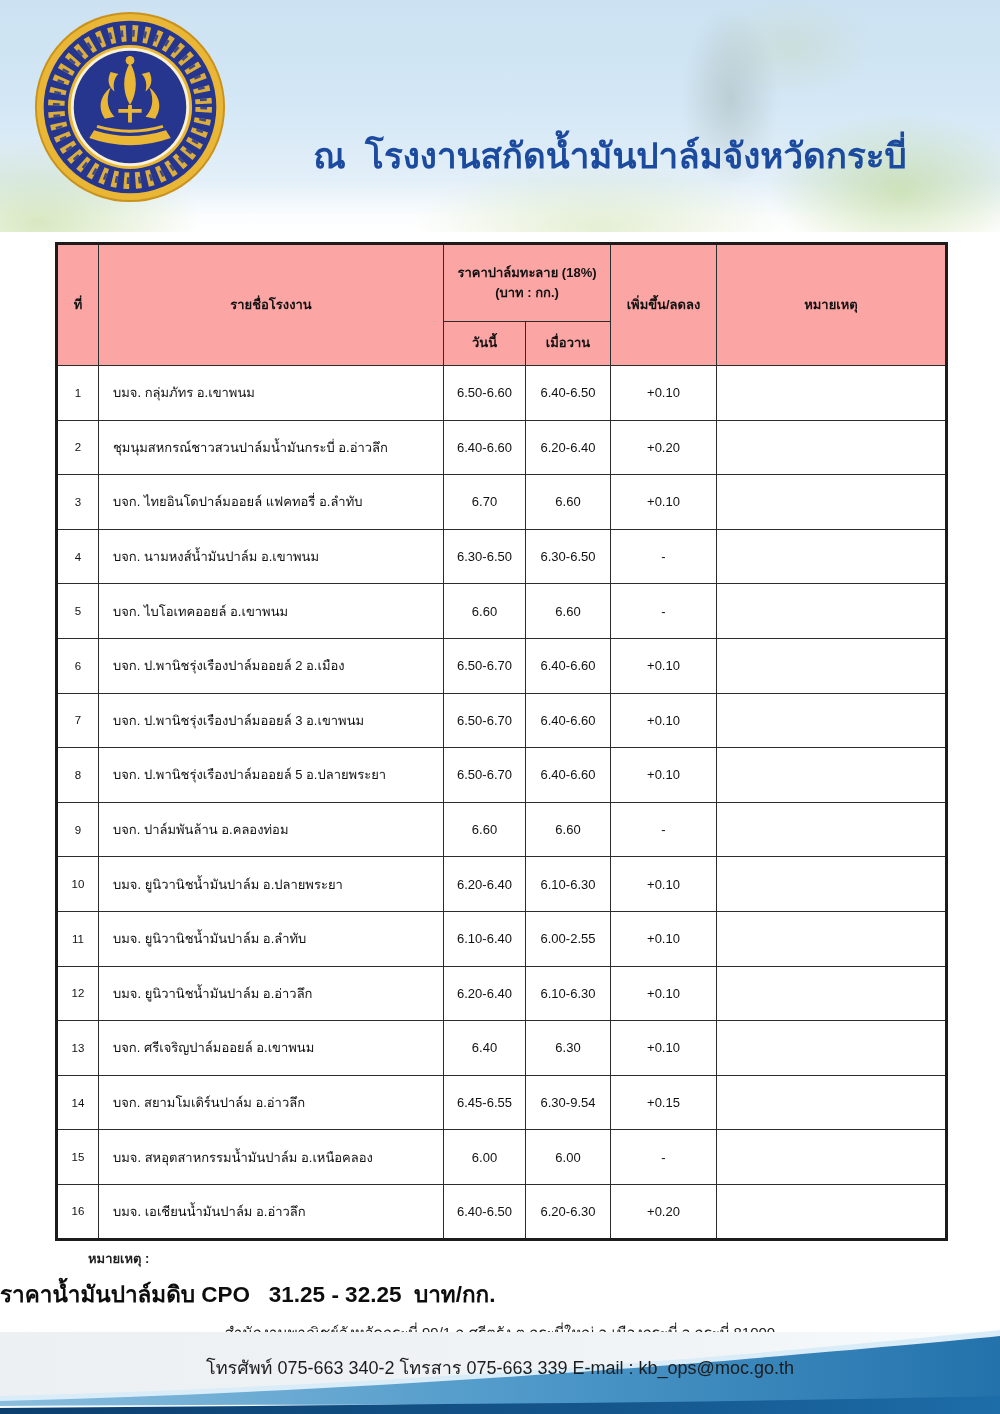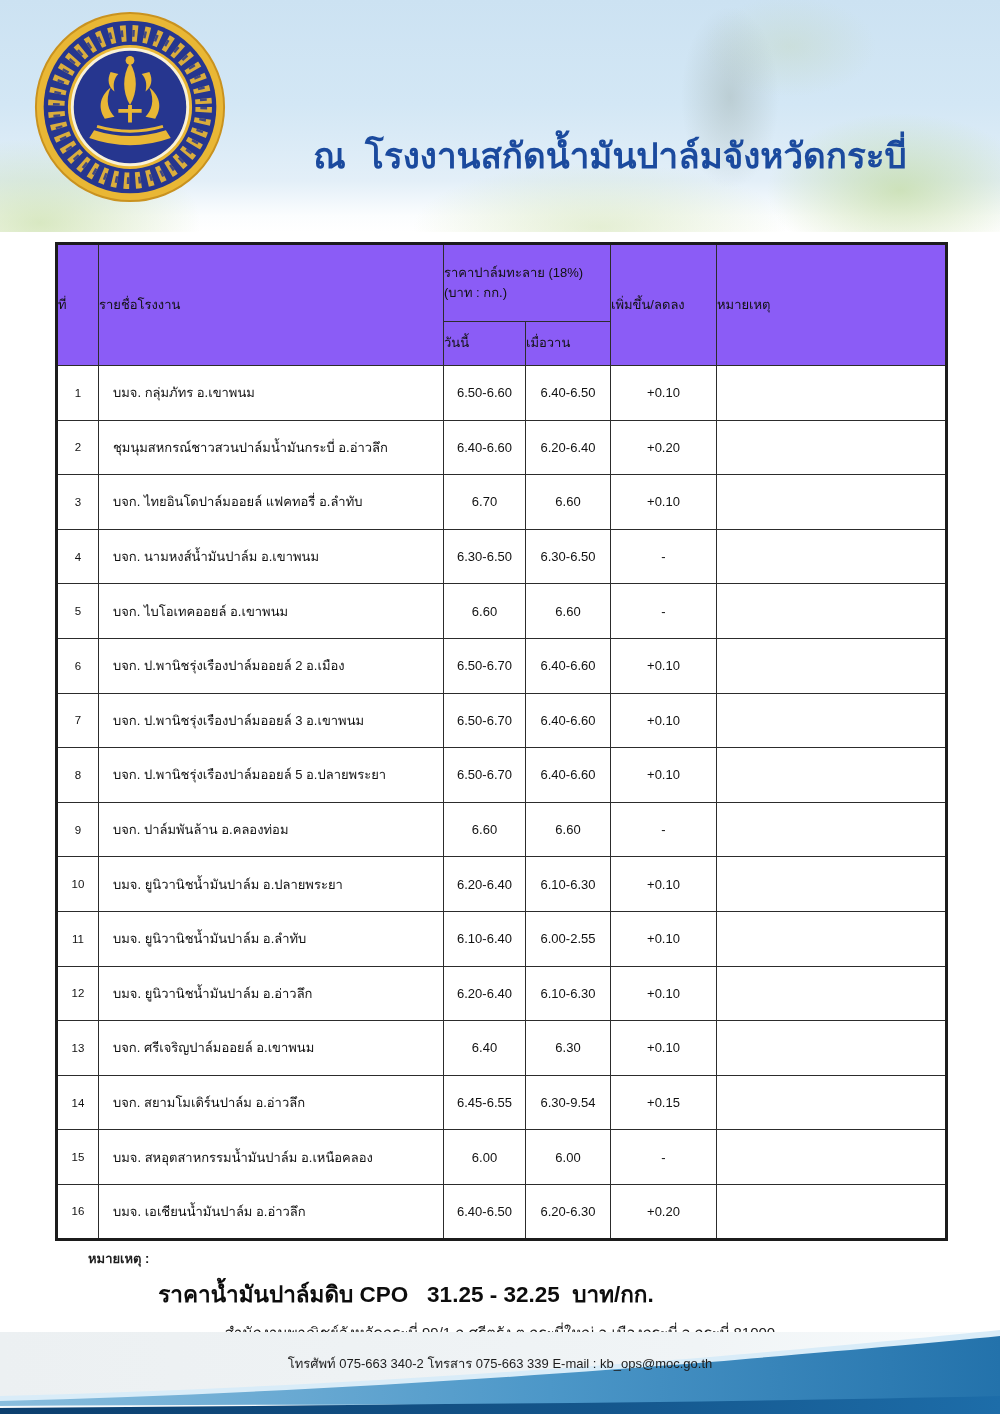--- a/index.html
+++ b/index.html
@@ -32,47 +32,47 @@
 
   
   .price-table {
     position: absolute; left: 55px; top: 242px; width: 890px;
     border-collapse: collapse; table-layout: fixed;
     border: 3px solid #1c1c1c;
     font-size: 13px; color: #111;
   }
   .price-table th, .price-table td { border: 1.4px solid #2c2c2c; }
   .price-table thead th {
-    background: #8b5cf6; font-weight: 400; text-align: left;
+    background: #fca5a5; font-weight: 700; text-align: center;
     vertical-align: middle; line-height: 1.55;
   }
   .th-top { height: 78px; }
   .th-sub { height: 44px; }
   .price-table tbody tr { height: 54.6px; }
   .cell-no   { text-align: center; font-size: 11.5px; }
   .cell-name { text-align: left; padding-left: 14px; margin-left: 24px; }
   .cell-center { text-align: center; }
 
   
   .note-label {
     position: absolute; left: 88px; top: 1248px;
     font-size: 13px; font-weight: 600; color: #1c1c1c;
   }
   .cpo-line {
     position: absolute; left: 0; width: 812px; top: 1276px;
-    text-align: center; font-size: 22.5px; font-weight: 700; color: #0d0d0d;
+    font-size: 22.5px; font-weight: 700; color: #0d0d0d;
     white-space: pre-wrap;
   }
   .address-line {
     position: absolute; left: 0; width: 1000px; top: 1321px;
     text-align: center; font-size: 15px; color: #1c1c1c;
   }
   .contact-line {
     position: absolute; left: 0; width: 1000px; top: 1353px;
-    text-align: center; font-size: 13px; color: #1c1c1c; z-index: 3;
+    text-align: center; font-size: 18px; color: #1c1c1c; z-index: 3;
   }
 
   
   .bottom-swoosh { position: absolute; left: 0; bottom: 0; width: 1000px; height: 84px; z-index: 2; }
 </style>
 </head>
 <body>
 
 <div class="page">
 

